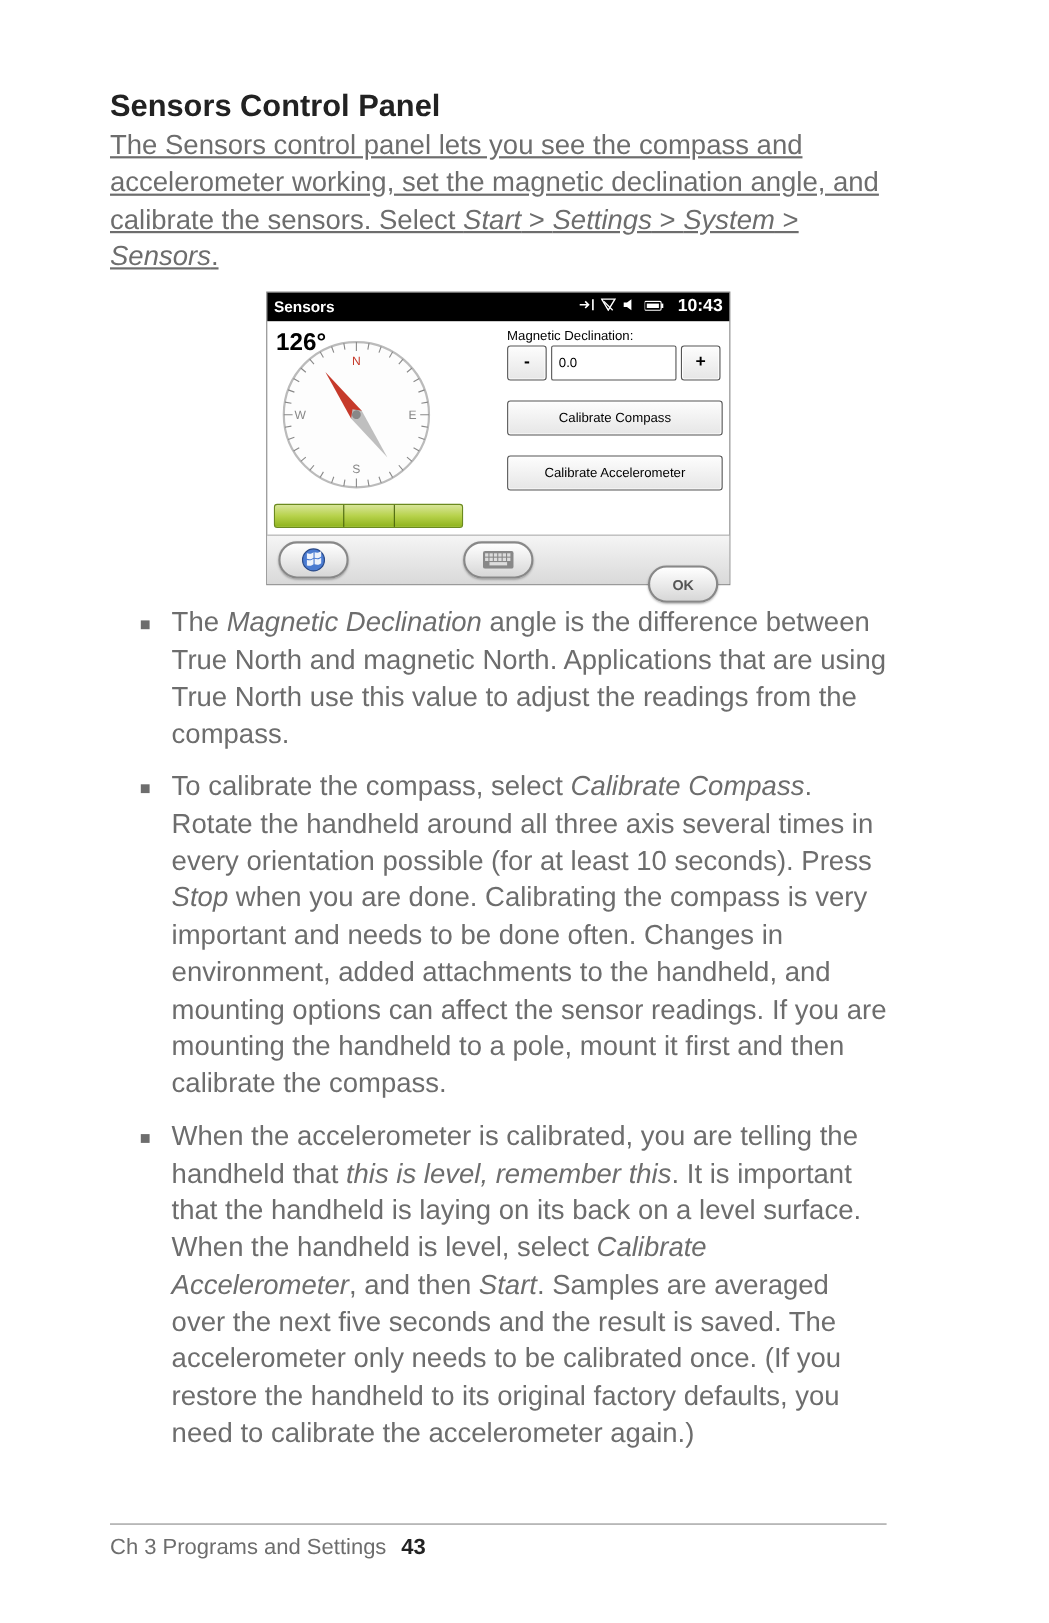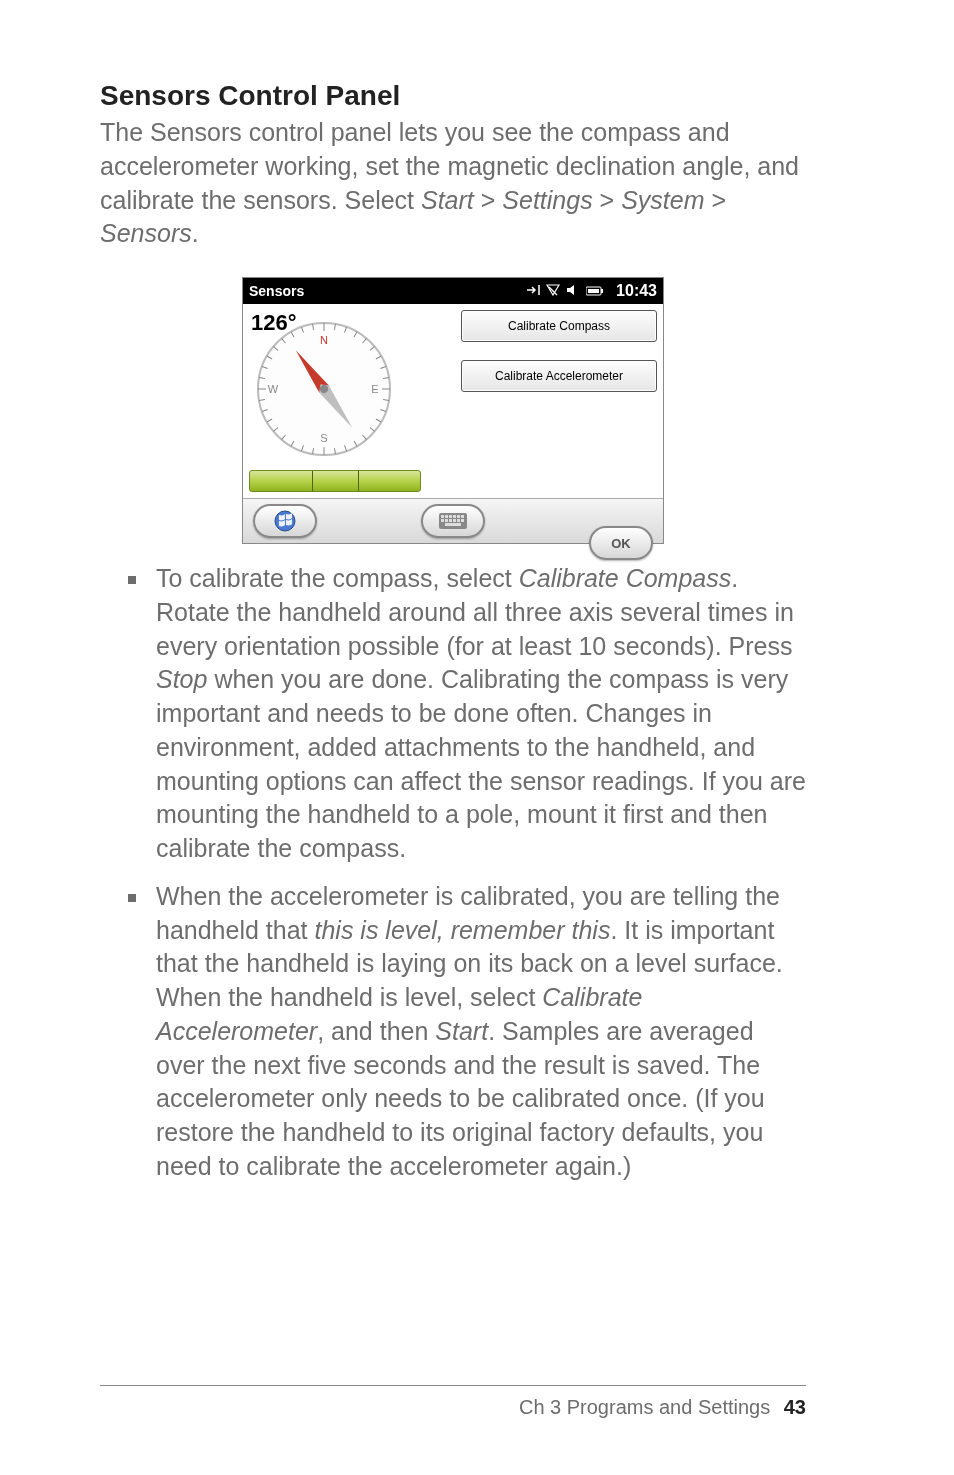--- a/index.html
+++ b/index.html
@@ -20,22 +20,23 @@
   }
   .section-heading {
     color: #222;
     font-weight: 700;
     font-size: 28px;
     margin: 0 0 4px 0;
   }
   .body-para {
     font-size: 25px;
     line-height: 1.35;
-    margin: 0 0 26px 0;
+    margin: 0 0 14px 0;
     color: #6d6d6d;
+    text-decoration: underline;
   }
   .body-para em, .body-text em { font-style: italic; }
   .screenshot-wrap {
     display: flex;
     justify-content: center;
     margin: 6px 0 18px 0;
   }
   
   .device {
     width: 420px;
@@ -188,21 +189,21 @@
     bottom: 56px;
     right: 100px;
     left: 100px;
   }
   .footer-rule {
     border: 0;
     border-top: 1px solid #888;
     margin: 0 0 10px 0;
   }
   .footer-text {
-    text-align: right;
+    text-align: left;
     font-size: 20px;
     color: #6d6d6d;
   }
   .footer-text .pg {
     font-weight: 700;
     color: #222;
     margin-left: 8px;
   }
 </style>
 </head>
@@ -308,20 +309,28 @@
               <text x="75" y="30" text-anchor="middle" font-size="11" fill="#c63a2b">N</text>
               <text x="126" y="79" text-anchor="middle" font-size="11" fill="#888">E</text>
               <text x="75" y="128" text-anchor="middle" font-size="11" fill="#888">S</text>
               <text x="24" y="79" text-anchor="middle" font-size="11" fill="#888">W</text>
             </svg>
           </div>
           <div class="bubble-level"></div>
         </div>
 
         <div class="dev-right">
+          <div>
+            <div>Magnetic Declination:</div>
+            <div class="declination-row">
+              <div class="dev-btn small">-</div>
+              <div class="decl-value">0.0</div>
+              <div class="dev-btn small">+</div>
+            </div>
+          </div>
           <div class="dev-btn wide">Calibrate Compass</div>
           <div class="dev-btn wide">Calibrate Accelerometer</div>
         </div>
       </div>
 
       <div class="dev-bottom">
         <div class="pill">
           <svg width="22" height="22" viewBox="0 0 22 22">
             <circle cx="11" cy="11" r="10" fill="#4a7bd1" stroke="#2a4a88"></circle>
             <path d="M5 5c3 1 5 0 6-1v5c-1 1-3 2-6 1zM12 4c3 1 5 0 6-1v5c-1 1-3 2-6 1zM5 11c3 1 5 0 6-1v5c-1 1-3 2-6 1zM12 10c3 1 5 0 6-1v5c-1 1-3 2-6 1z" fill="#fff" opacity="0.9"></path>
@@ -347,20 +356,23 @@
             </g>
           </svg>
         </div>
         <div class="pill ok">OK</div>
       </div>
     </div>
   </div>
 
   <ul class="doc-list">
     <li>
+      <span>The </span><em>Magnetic Declination</em><span> angle is the difference between True North and magnetic North. Applications that are using True North use this value to adjust the readings from the compass.</span>
+    </li>
+    <li>
       <span>To calibrate the compass, select </span><em>Calibrate Compass</em><span>. Rotate the handheld around all three axis several times in every orientation possible (for at least 10 seconds). Press </span><em>Stop</em><span> when you are done. Calibrating the compass is very important and needs to be done often. Changes in environment, added attachments to the handheld, and mounting options can affect the sensor readings. If you are mounting the handheld to a pole, mount it first and then calibrate the compass.</span>
     </li>
     <li>
       <span>When the accelerometer is calibrated, you are telling the handheld that </span><em>this is level, remember this</em><span>. It is important that the handheld is laying on its back on a level surface. When the handheld is level, select </span><em>Calibrate Accelerometer</em><span>, and then </span><em>Start</em><span>. Samples are averaged over the next five seconds and the result is saved. The accelerometer only needs to be calibrated once. (If you restore the handheld to its original factory defaults, you need to calibrate the accelerometer again.)</span>
     </li>
   </ul>
 
   <div class="footer">
     <hr class="footer-rule">
     <div class="footer-text">

